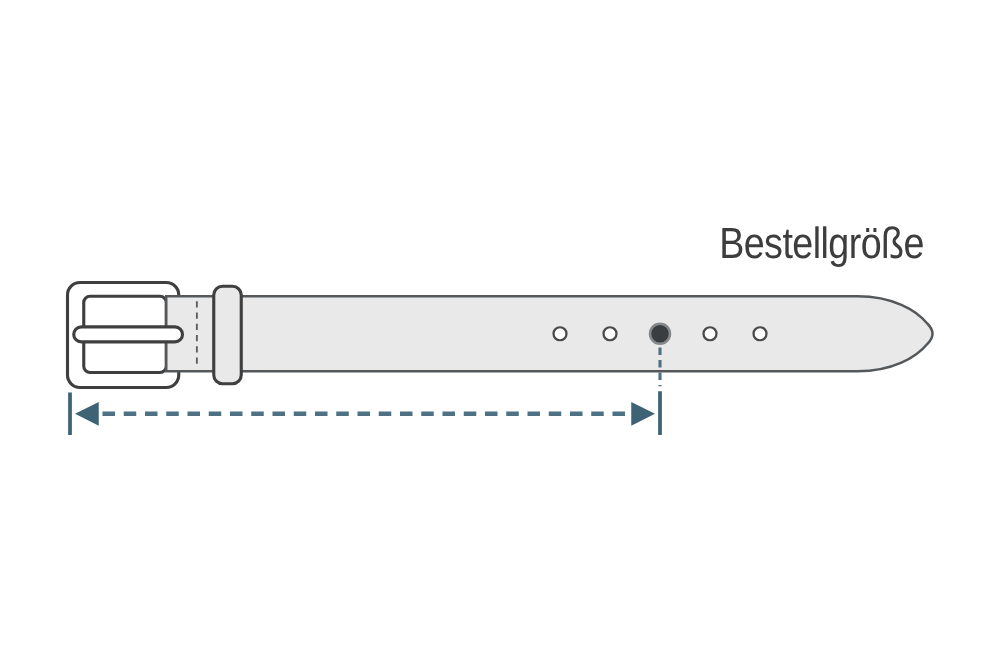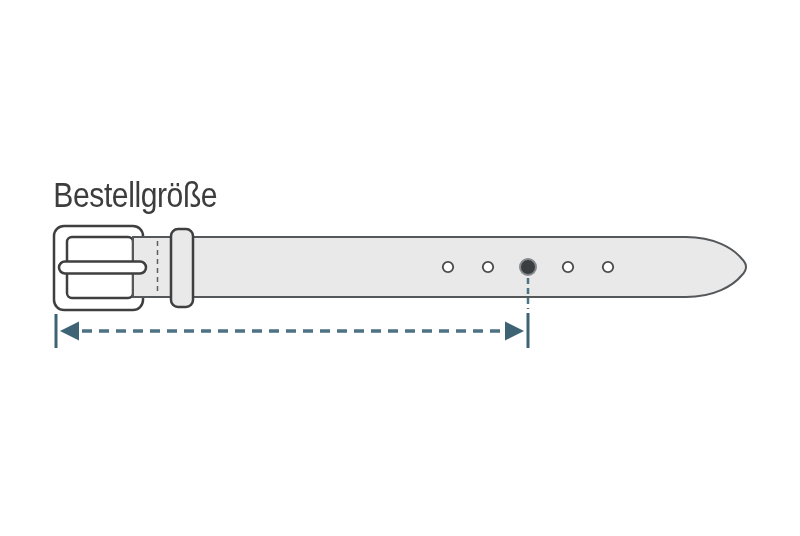--- a/index.html
+++ b/index.html
@@ -13,22 +13,21 @@
     width: 800px;
     height: 536px;
     background: #ffffff;
     overflow: hidden;
   }
   .title-wrap {
     position: absolute;
     top: 176px;
     left: 0;
     width: 752px;
-    text-align: left;
-    margin-left: 40px;
+    text-align: right;
   }
   .title {
     display: inline-block;
     font-size: 35px;
     line-height: 38px;
     font-weight: 400;
     color: #3d3d3d;
     letter-spacing: -0.5px;
     transform: scaleX(0.86);
     transform-origin: 50% 50%;

